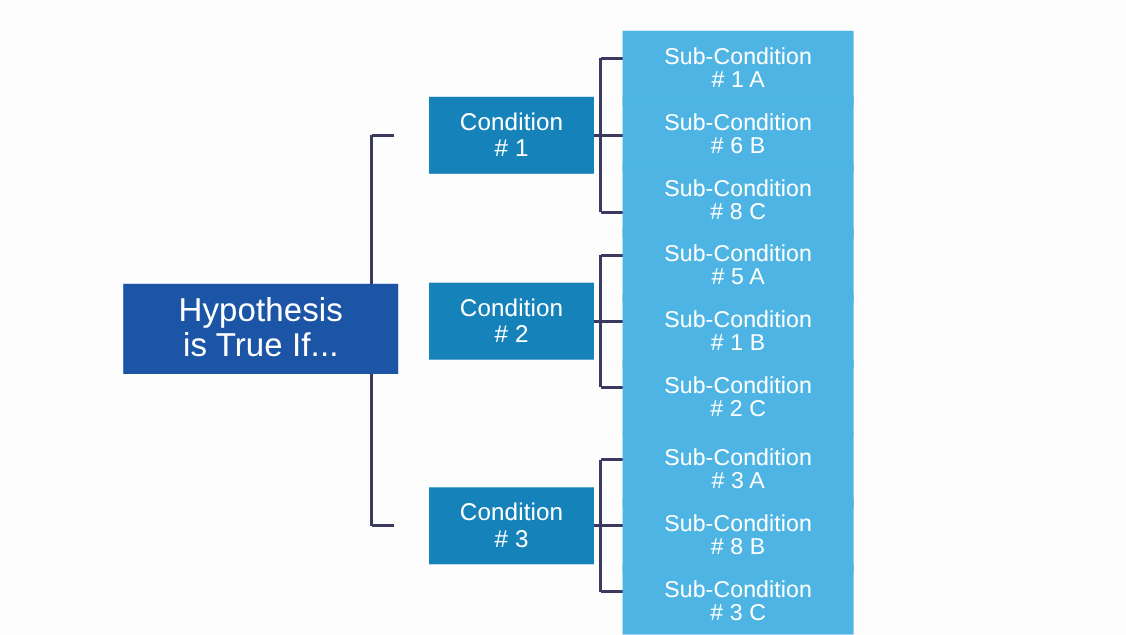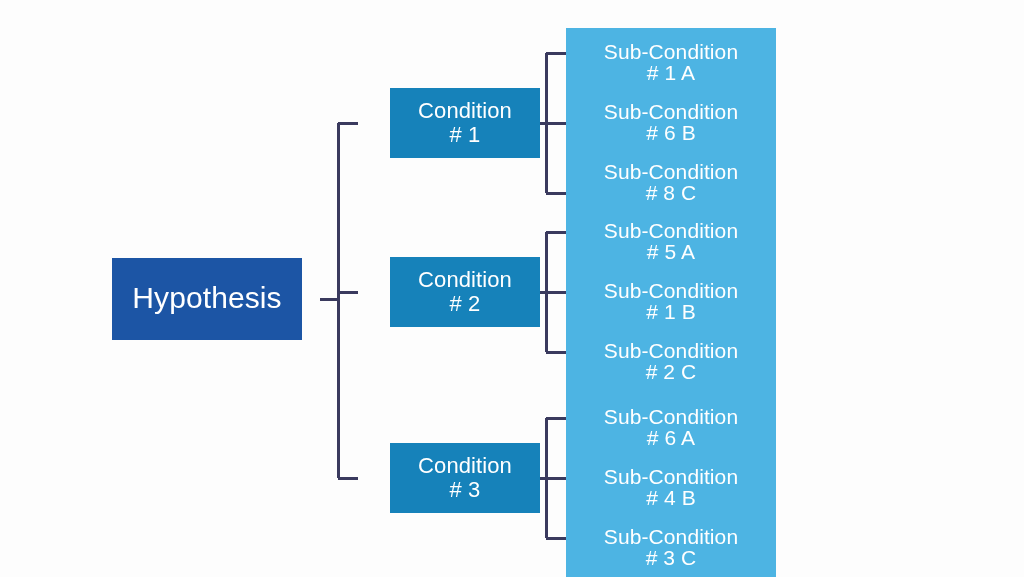--- a/index.html
+++ b/index.html
@@ -40,21 +40,21 @@
     z-index: 2;
   }
   .node .l1, .node .l2 {
     display: block;
   }
   
   .node-root {
     background: #1c55a5;
     left: 112px;
     top: 258px;
-    width: 190px;
+    width: 250px;
     height: 82px;
     font-size: 30px;
   }
   .node-root .l1 { margin-bottom: 1px; }
   
   .node-condition {
     background: #1682ba;
     left: 358px;
     width: 150px;
     height: 70px;
@@ -106,20 +106,21 @@
       <path d="M528,478 L546,478"></path>
       <path d="M546,418 L546,538"></path>
       <path d="M546,418 L566,418"></path>
       <path d="M546,478 L566,478"></path>
       <path d="M546,538 L566,538"></path>
     </g>
   </svg>
 
   <div class="node node-root">
     <span class="l1">Hypothesis</span>
+    <span class="l2">is True If...</span>
   </div>
 
   <div class="node node-condition node-cond-1">
     <span class="l1">Condition</span>
     <span class="l2"># 1</span>
   </div>
 
   <div class="node node-condition node-cond-2">
     <span class="l1">Condition</span>
     <span class="l2"># 2</span>
@@ -151,24 +152,24 @@
     <span class="l1">Sub-Condition</span>
     <span class="l2"># 1 B</span>
   </div>
   <div class="node node-sub" style="top:327px">
     <span class="l1">Sub-Condition</span>
     <span class="l2"># 2 C</span>
   </div>
 
   <div class="node node-sub" style="top:393px">
     <span class="l1">Sub-Condition</span>
-    <span class="l2"># 6 A</span>
+    <span class="l2"># 3 A</span>
   </div>
   <div class="node node-sub" style="top:453px">
     <span class="l1">Sub-Condition</span>
-    <span class="l2"># 4 B</span>
+    <span class="l2"># 8 B</span>
   </div>
   <div class="node node-sub" style="top:513px">
     <span class="l1">Sub-Condition</span>
     <span class="l2"># 3 C</span>
   </div>
 
 </div>
 
 </body></html>

